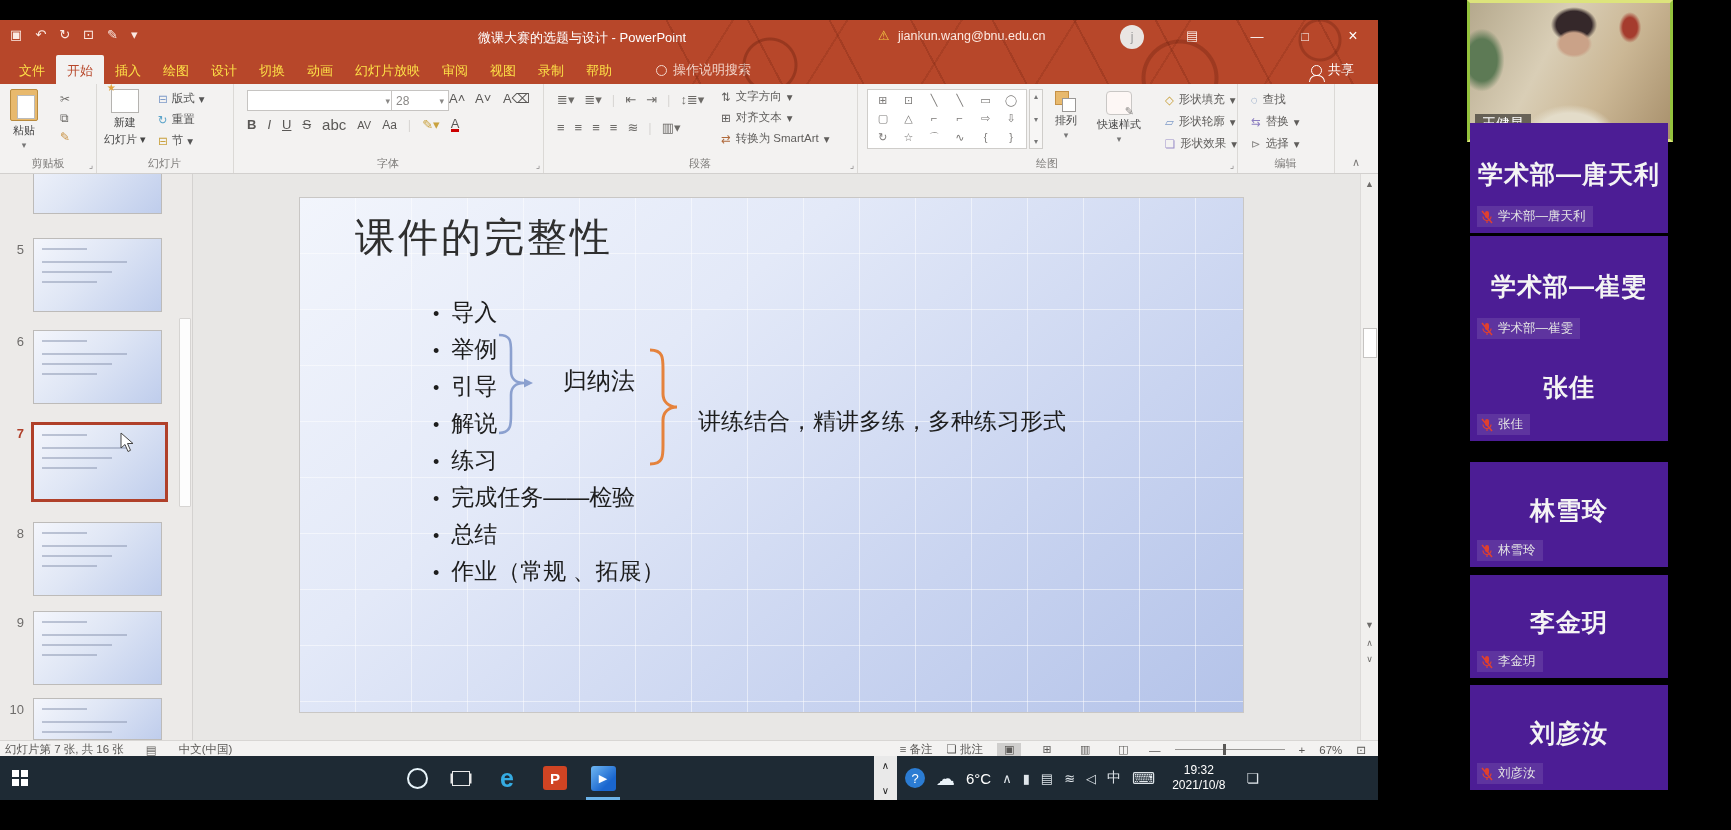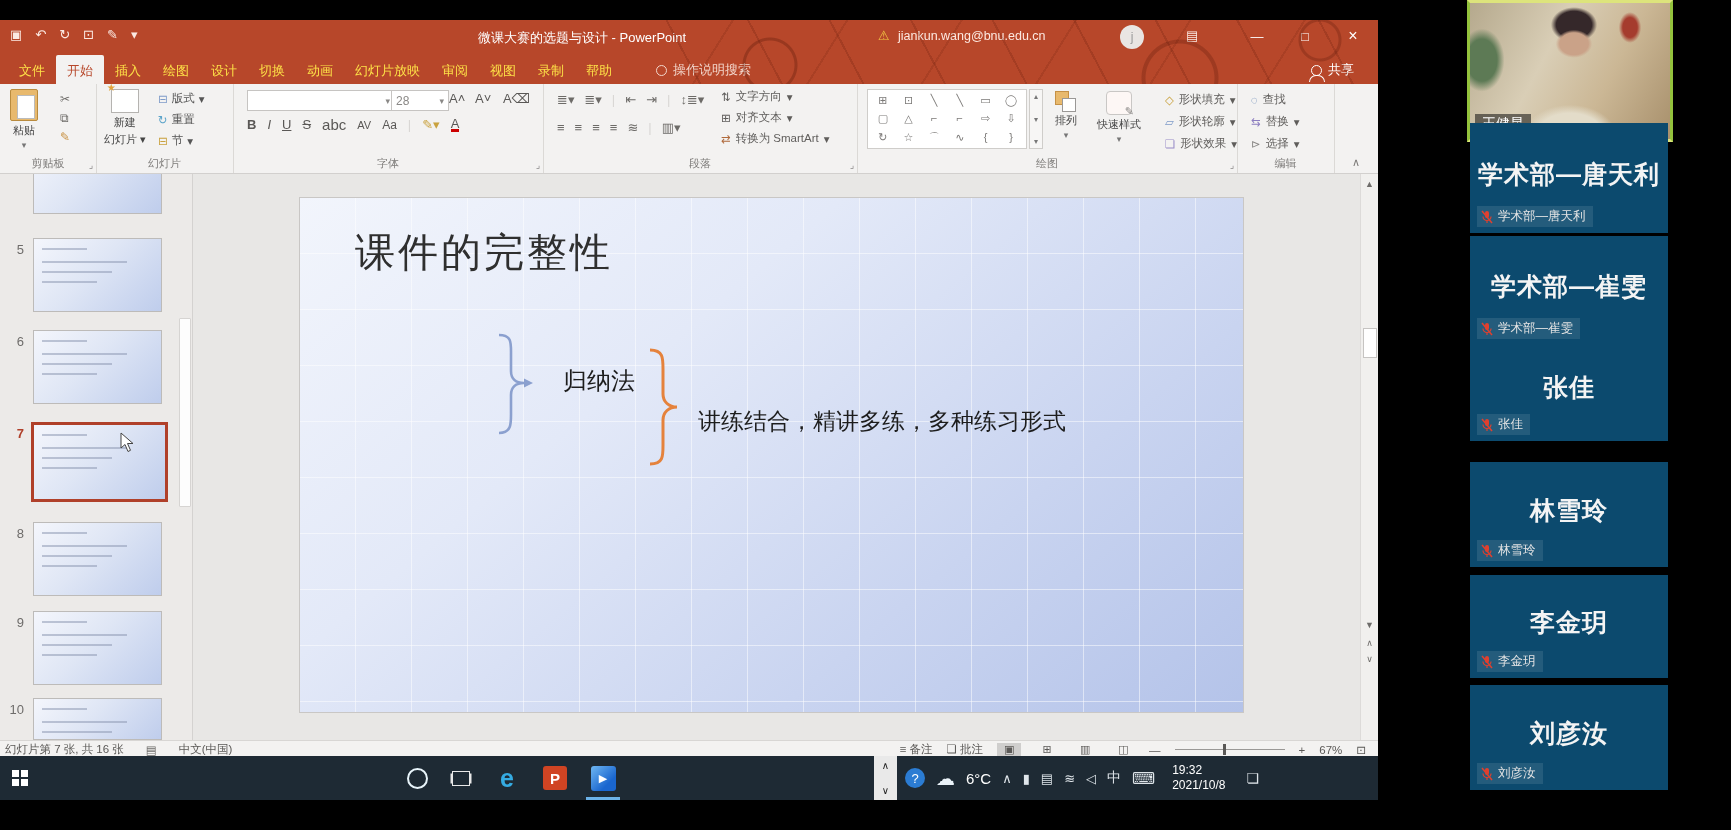--- a/index.html
+++ b/index.html
@@ -78,21 +78,21 @@
   .tpic .ln{position:absolute;height:2px;background:#8f9ab5;opacity:.55;}
   .thumb-scroll{position:absolute;right:1px;top:144px;width:10px;height:187px;background:#fdfdfd;border:1px solid #d6d4d2;border-radius:1px;}
 
   .slidearea{position:absolute;left:193px;top:0;width:1168px;height:566px;}
   .slide{position:absolute;left:107px;top:24px;width:943px;height:514px;
      background:
       repeating-linear-gradient(to right, transparent 0 55px, rgba(255,255,255,.5) 55px 56px),
       repeating-linear-gradient(to bottom, transparent 0 55px, rgba(255,255,255,.5) 55px 56px),
       linear-gradient(140deg,#f2f5fc 0%,#e3e9f8 35%,#c9d4f0 70%,#b4c3e9 100%);
      box-shadow:0 0 0 1px #c9c7c5;}
-  .slide-title{position:absolute;left:55px;top:27px;font-size:40px;letter-spacing:3px;color:#2f2f2f;}
+  .slide-title{position:absolute;left:55px;top:12px;font-size:40px;letter-spacing:3px;color:#2f2f2f;}
   .bullets{position:absolute;left:133px;top:97px;margin:0;padding:0;list-style:none;}
   .bullets li{font-size:23px;color:#1d1d1d;line-height:35px;white-space:nowrap;}
   .bullets li::before{content:"•";margin-right:12px;font-size:18px;color:#1d1d1d;}
   .brace-blue{position:absolute;left:196px;top:135px;}
   .brace-label{position:absolute;left:263px;top:167px;font-size:24px;color:#1d1d1d;}
   .brace-orange{position:absolute;left:347px;top:150px;}
   .callout{position:absolute;left:398px;top:208px;font-size:23px;color:#1d1d1d;white-space:nowrap;}
 
   .vscroll{position:absolute;right:0;top:0;width:17px;height:566px;background:#f1f0ee;border-left:1px solid #dddbd9;}
   .vs-el{position:absolute;left:0;width:17px;text-align:center;font-size:9px;color:#6e6c6a;}
@@ -123,36 +123,36 @@
   .edge{color:#35abe2;font-size:25px;font-weight:bold;}
   .ppttile{width:24px;height:24px;background:#d04423;border-radius:3px;color:#fff;font-size:15px;font-weight:bold;display:flex;align-items:center;justify-content:center;}
   .mediatile{width:25px;height:25px;background:linear-gradient(135deg,#6fb7f2 0%,#1a66cf 70%);border-radius:3px;color:#fff;font-size:11px;display:flex;align-items:center;justify-content:center;}
   .media-active{position:absolute;left:586px;top:41px;width:34px;height:3px;background:#6cb2e8;}
   .tscroll{position:absolute;left:874px;top:0;width:23px;height:44px;background:#e9e9e9;display:flex;flex-direction:column;align-items:center;justify-content:space-between;padding:4px 0;box-sizing:border-box;color:#222;font-size:10px;}
   .tray{position:absolute;left:905px;top:0;height:44px;display:flex;align-items:center;gap:11px;color:#eee;font-size:13px;}
   .helpcircle{width:20px;height:20px;border-radius:50%;background:#2b7cd3;color:#fff;font-size:13px;display:flex;align-items:center;justify-content:center;}
   .cloud{font-size:19px;color:#eaf2f8;}
   .temp{font-size:15px;color:#fff;}
   .trayglyph{font-size:13px;color:#dfe5ea;}
-  .clock{text-align:left;font-size:12px;color:#fff;line-height:15px;margin-left:6px;}
+  .clock{text-align:center;font-size:12px;color:#fff;line-height:15px;margin-left:6px;}
   .notif{font-size:14px;color:#dfe5ea;margin-left:10px;}
 
   
   #panel{position:absolute;left:1378px;top:0;width:353px;height:830px;background:#000;}
   .vidtile{position:absolute;left:89px;top:0;width:206px;height:142px;box-sizing:border-box;
      border:3px solid #dde47c;border-left-color:#94c23d;border-right-color:#94c23d;
      background:
        radial-gradient(ellipse 26px 20px at 52% 30%, #caa288 55%, transparent 70%),
        radial-gradient(ellipse 34px 26px at 52% 16%, #35282a 52%, transparent 68%),
        radial-gradient(ellipse 62px 42px at 50% 98%, #e3dcc9 55%, transparent 75%),
        radial-gradient(ellipse 30px 42px at 6% 42%, #5d7a55 50%, transparent 75%),
        radial-gradient(ellipse 16px 22px at 80% 18%, #a53c2e 45%, transparent 70%),
        linear-gradient(118deg,#b5a98d 0%,#d9ceb6 38%,#cbb795 66%,#a8906c 100%);}
   .vidname{position:absolute;left:5px;bottom:5px;background:rgba(15,15,15,.55);color:#fff;font-size:14px;padding:1px 7px;}
-  .pcell{position:absolute;left:92px;width:198px;background:#0c4a6e;}
+  .pcell{position:absolute;left:92px;width:198px;background:#4c1d95;}
   .bigname{position:absolute;left:0;right:0;top:46%;transform:translateY(-50%);text-align:center;color:#f4f4f4;font-size:25px;font-weight:bold;letter-spacing:1px;white-space:nowrap;}
   .chip{position:absolute;left:7px;bottom:6px;display:flex;align-items:center;gap:5px;background:rgba(255,255,255,.10);padding:2px 7px 2px 4px;}
   .chip .nm{color:#e4e4e4;font-size:12.5px;white-space:nowrap;}
 
   .cursor{position:absolute;left:120px;top:258px;z-index:5;}
 </style>
 </head>
 <body>
 
 <div id="share">
@@ -424,20 +424,31 @@
           </div>
         <div class="thumb-scroll"></div>
         <svg class="cursor" width="15" height="21" viewBox="0 0 15 21">
           <path d="M1,1 L1,16 L5,12.5 L8,19.5 L10.5,18.3 L7.5,11.5 L13,11.5 Z" fill="#fff" stroke="#444" stroke-width="1"></path>
         </svg>
       </div>
 
       <div class="slidearea">
         <div class="slide">
           <div class="slide-title">课件的完整性</div>
+          <ul class="bullets">
+
+          <li class="idx0">导入</li>
+              <li class="idx1">举例</li>
+              <li class="idx2">引导</li>
+              <li class="idx3">解说</li>
+              <li class="idx4">练习</li>
+              <li class="idx5">完成任务——检验</li>
+              <li class="idx6">总结</li>
+              <li class="idx7">作业（常规 、拓展）</li>
+            </ul>
           <svg class="brace-blue" width="40" height="102" viewBox="0 0 40 102">
             <path d="M3,2 C16,2 15,10 15,22 L15,38 C15,46 20,50 28,50 C20,50 15,54 15,62 L15,78 C15,90 16,100 3,100" fill="none" stroke="#8ba0cf" stroke-width="2.6"></path>
             <polygon points="28,45.5 37,50 28,54.5" fill="#8ba0cf"></polygon>
           </svg>
           <div class="brace-label">归纳法</div>
           <svg class="brace-orange" width="34" height="118" viewBox="0 0 34 118">
             <path d="M3,2 C17,2 16,11 16,24 L16,46 C16,54 22,59 30,59 C22,59 16,64 16,72 L16,94 C16,108 17,116 3,116" fill="none" stroke="#e5823c" stroke-width="3"></path>
           </svg>
           <div class="callout">讲练结合，精讲多练，多种练习形式</div>
         </div>

